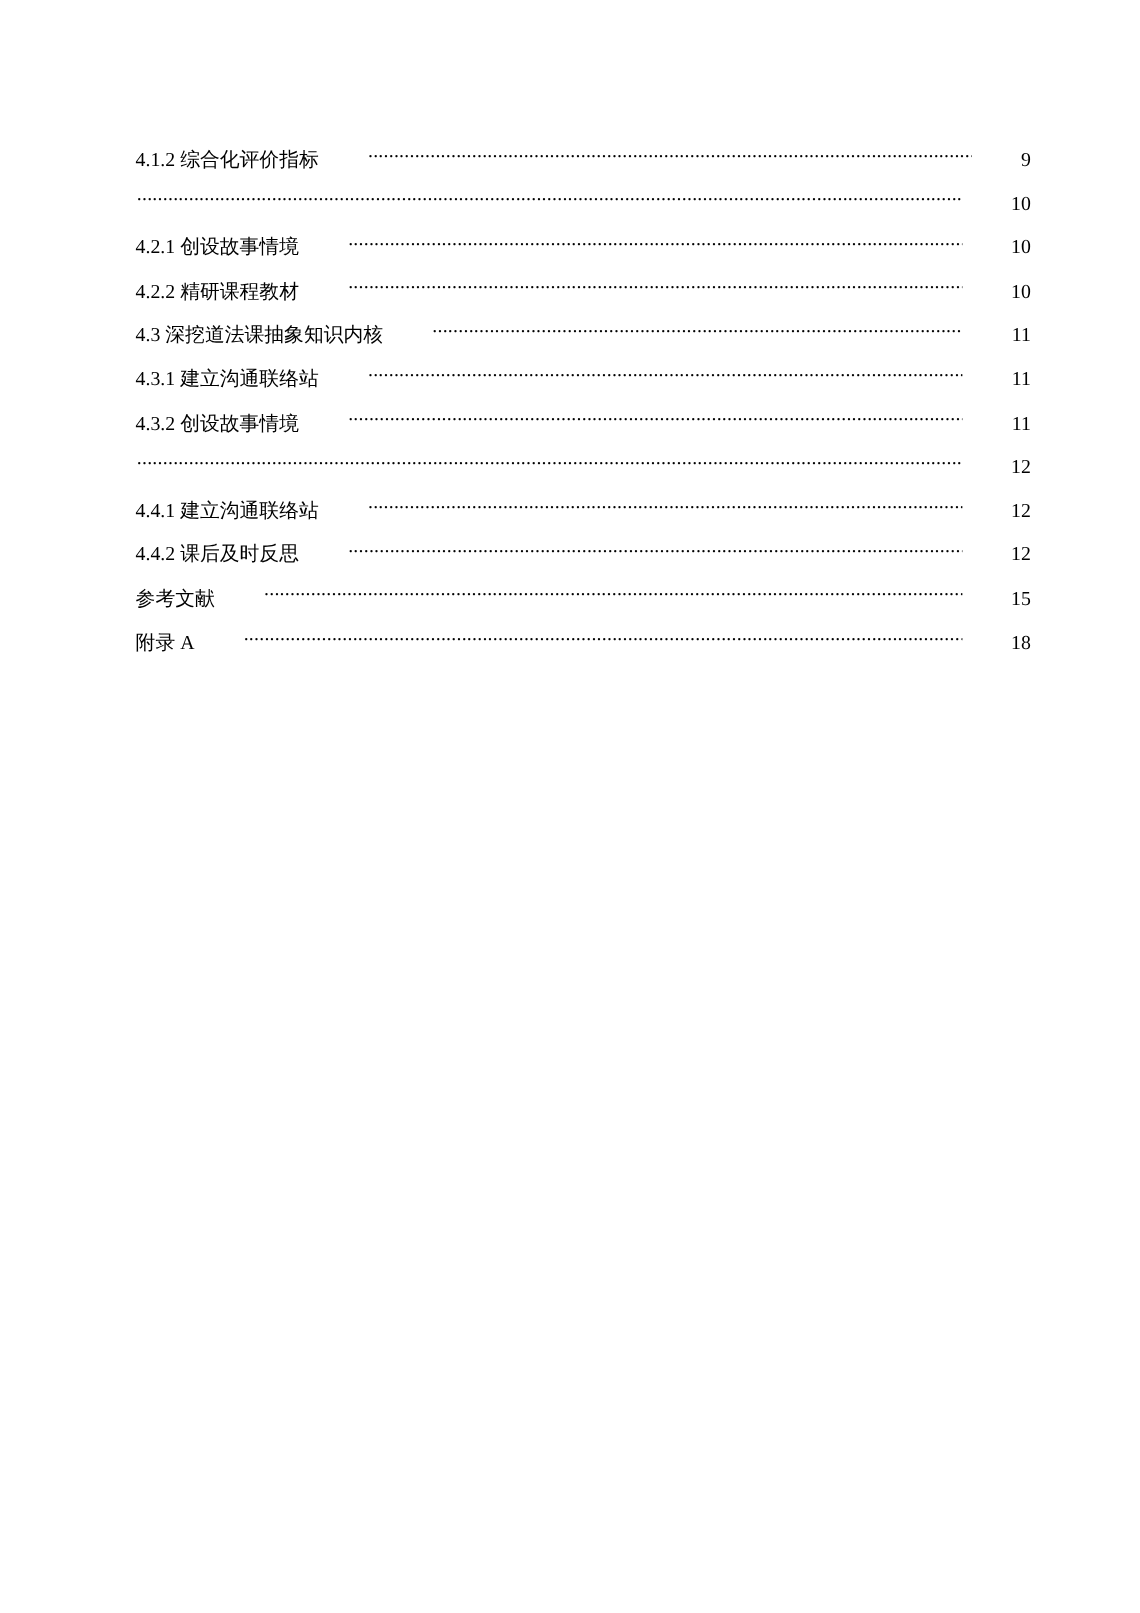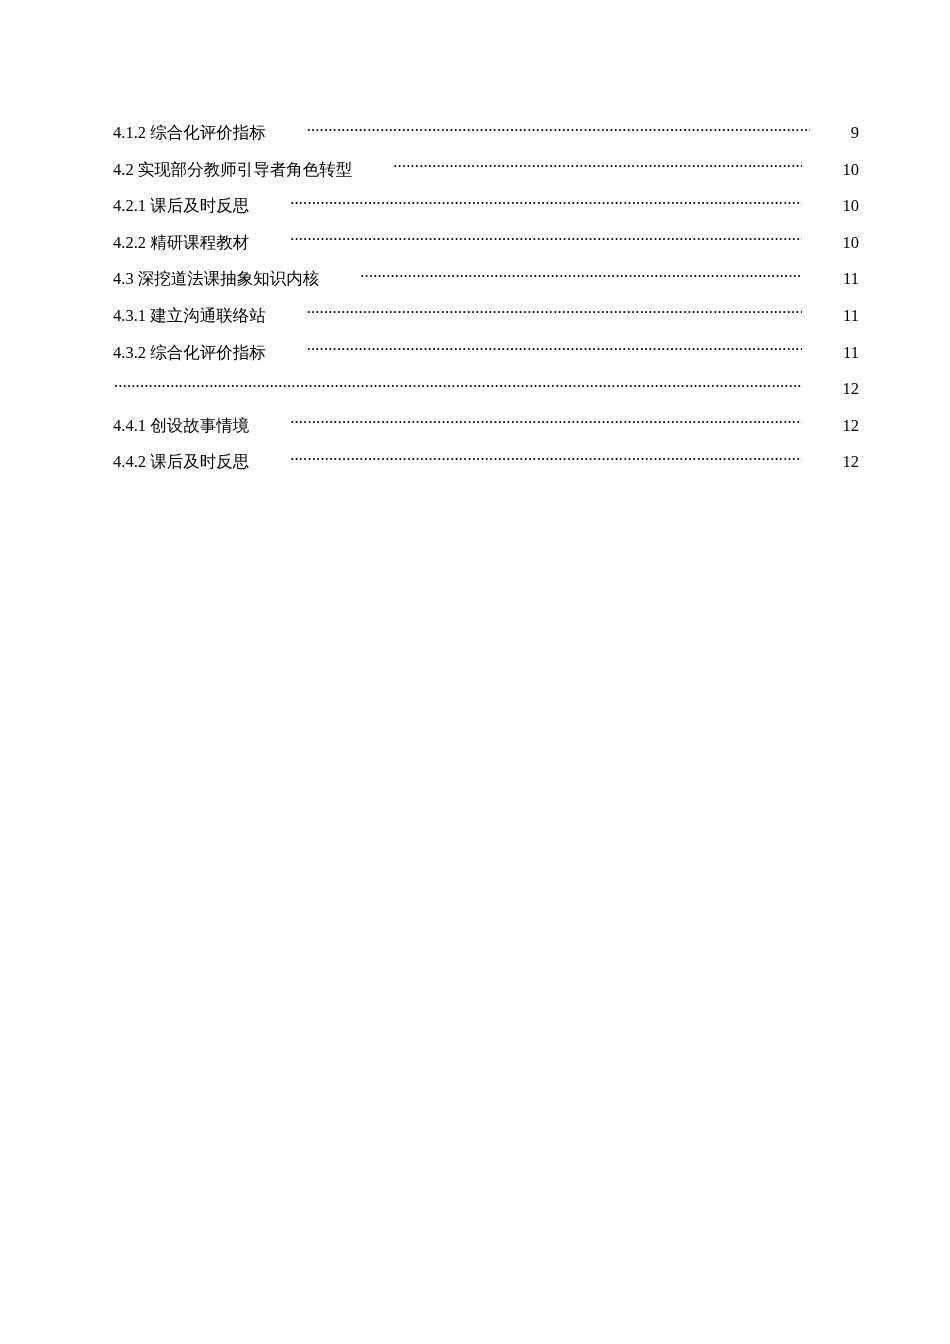--- a/index.html
+++ b/index.html
@@ -57,56 +57,65 @@
 </head>
 <body>
 
 <div class="toc">
   <div class="toc-row">
     <span class="toc-title">4.1.2 综合化评价指标</span>
     <span class="toc-leader"></span>
     <span class="toc-page">9</span>
   </div>
   <div class="toc-row">
-    <span class="toc-title">4.2 实现部分教师引导者角色转型</span>
     <span class="toc-leader"></span>
     <span class="toc-page">10</span>
   </div>
   <div class="toc-row">
-    <span class="toc-title">4.2.1 课后及时反思</span>
+    <span class="toc-title">4.2.1 创设故事情境</span>
     <span class="toc-leader"></span>
     <span class="toc-page">10</span>
   </div>
   <div class="toc-row">
     <span class="toc-title">4.2.2 精研课程教材</span>
     <span class="toc-leader"></span>
     <span class="toc-page">10</span>
   </div>
   <div class="toc-row">
     <span class="toc-title">4.3 深挖道法课抽象知识内核</span>
     <span class="toc-leader"></span>
     <span class="toc-page">11</span>
   </div>
   <div class="toc-row">
     <span class="toc-title">4.3.1 建立沟通联络站</span>
     <span class="toc-leader"></span>
     <span class="toc-page">11</span>
   </div>
   <div class="toc-row">
-    <span class="toc-title">4.3.2 综合化评价指标</span>
+    <span class="toc-title">4.3.2 创设故事情境</span>
     <span class="toc-leader"></span>
     <span class="toc-page">11</span>
   </div>
   <div class="toc-row">
     <span class="toc-leader"></span>
     <span class="toc-page">12</span>
   </div>
   <div class="toc-row">
-    <span class="toc-title">4.4.1 创设故事情境</span>
+    <span class="toc-title">4.4.1 建立沟通联络站</span>
     <span class="toc-leader"></span>
     <span class="toc-page">12</span>
   </div>
   <div class="toc-row">
     <span class="toc-title">4.4.2 课后及时反思</span>
     <span class="toc-leader"></span>
     <span class="toc-page">12</span>
   </div>
+  <div class="toc-row">
+    <span class="toc-title">参考文献</span>
+    <span class="toc-leader"></span>
+    <span class="toc-page">15</span>
+  </div>
+  <div class="toc-row">
+    <span class="toc-title">附录 A</span>
+    <span class="toc-leader"></span>
+    <span class="toc-page">18</span>
+  </div>
 </div>
 
 </body></html>

